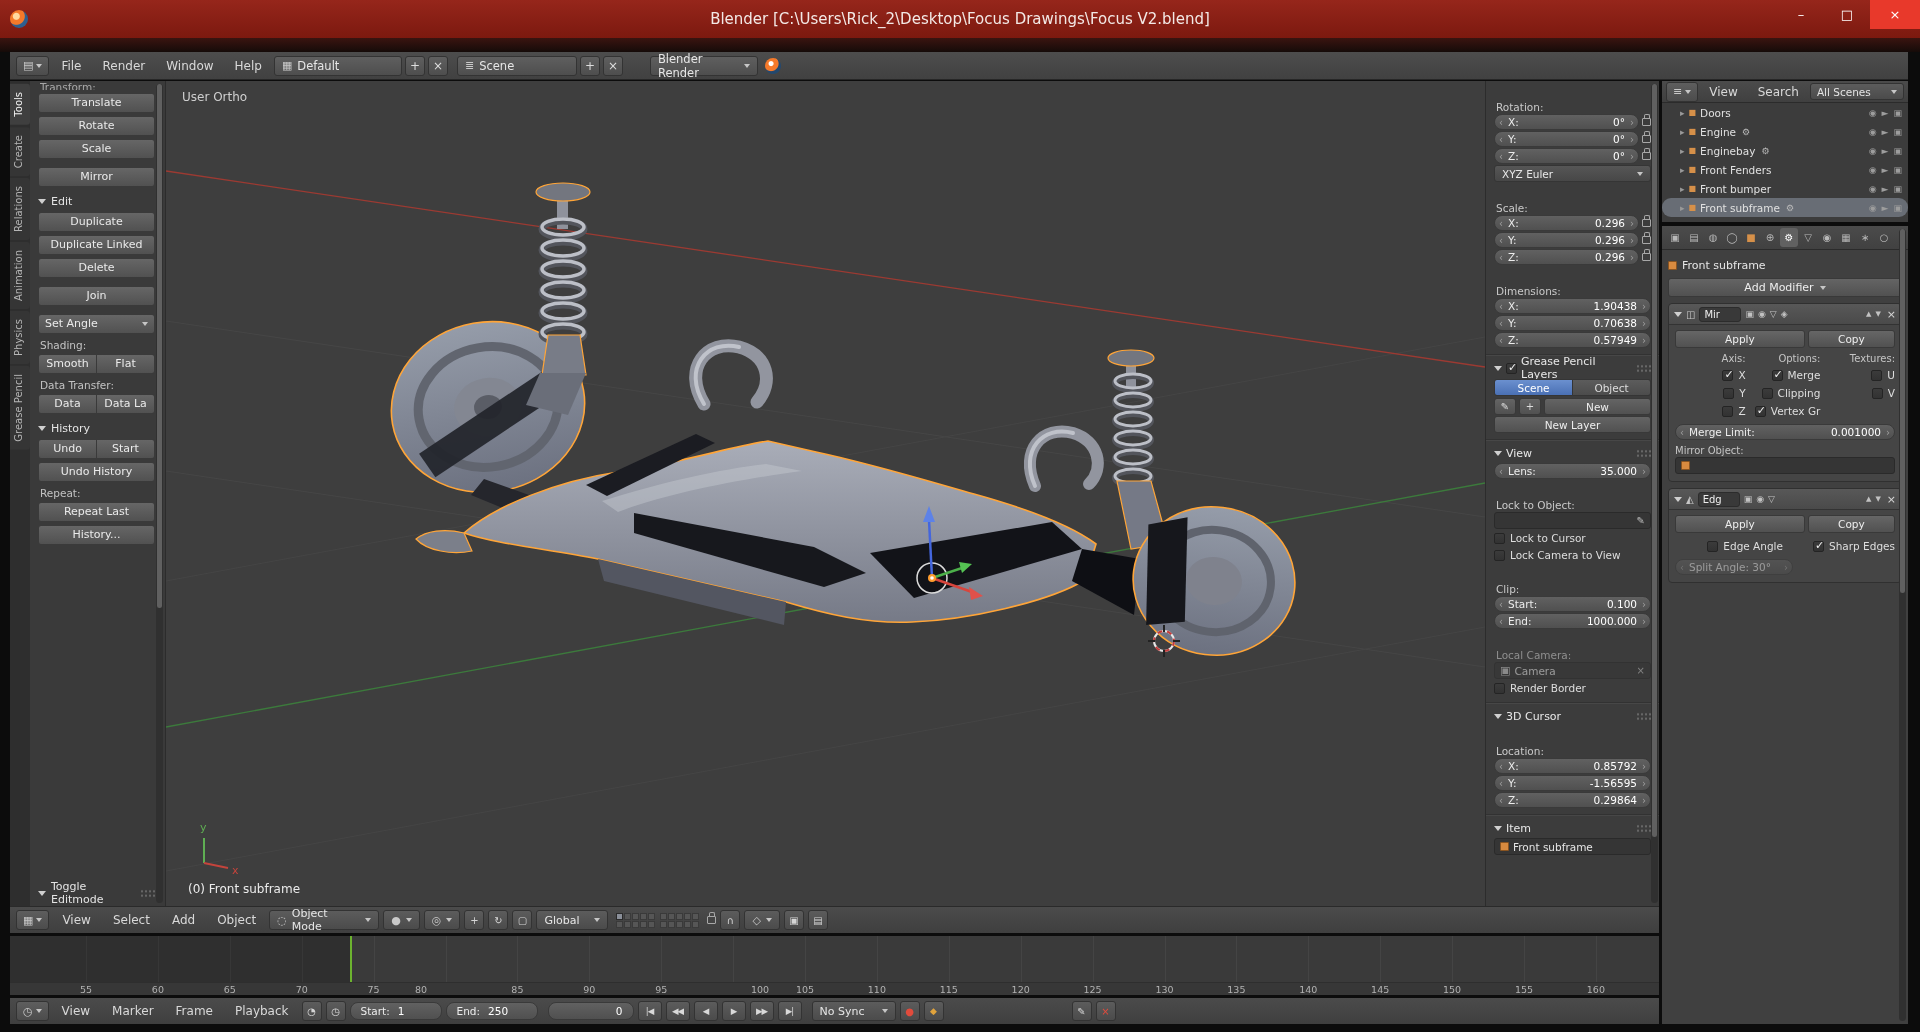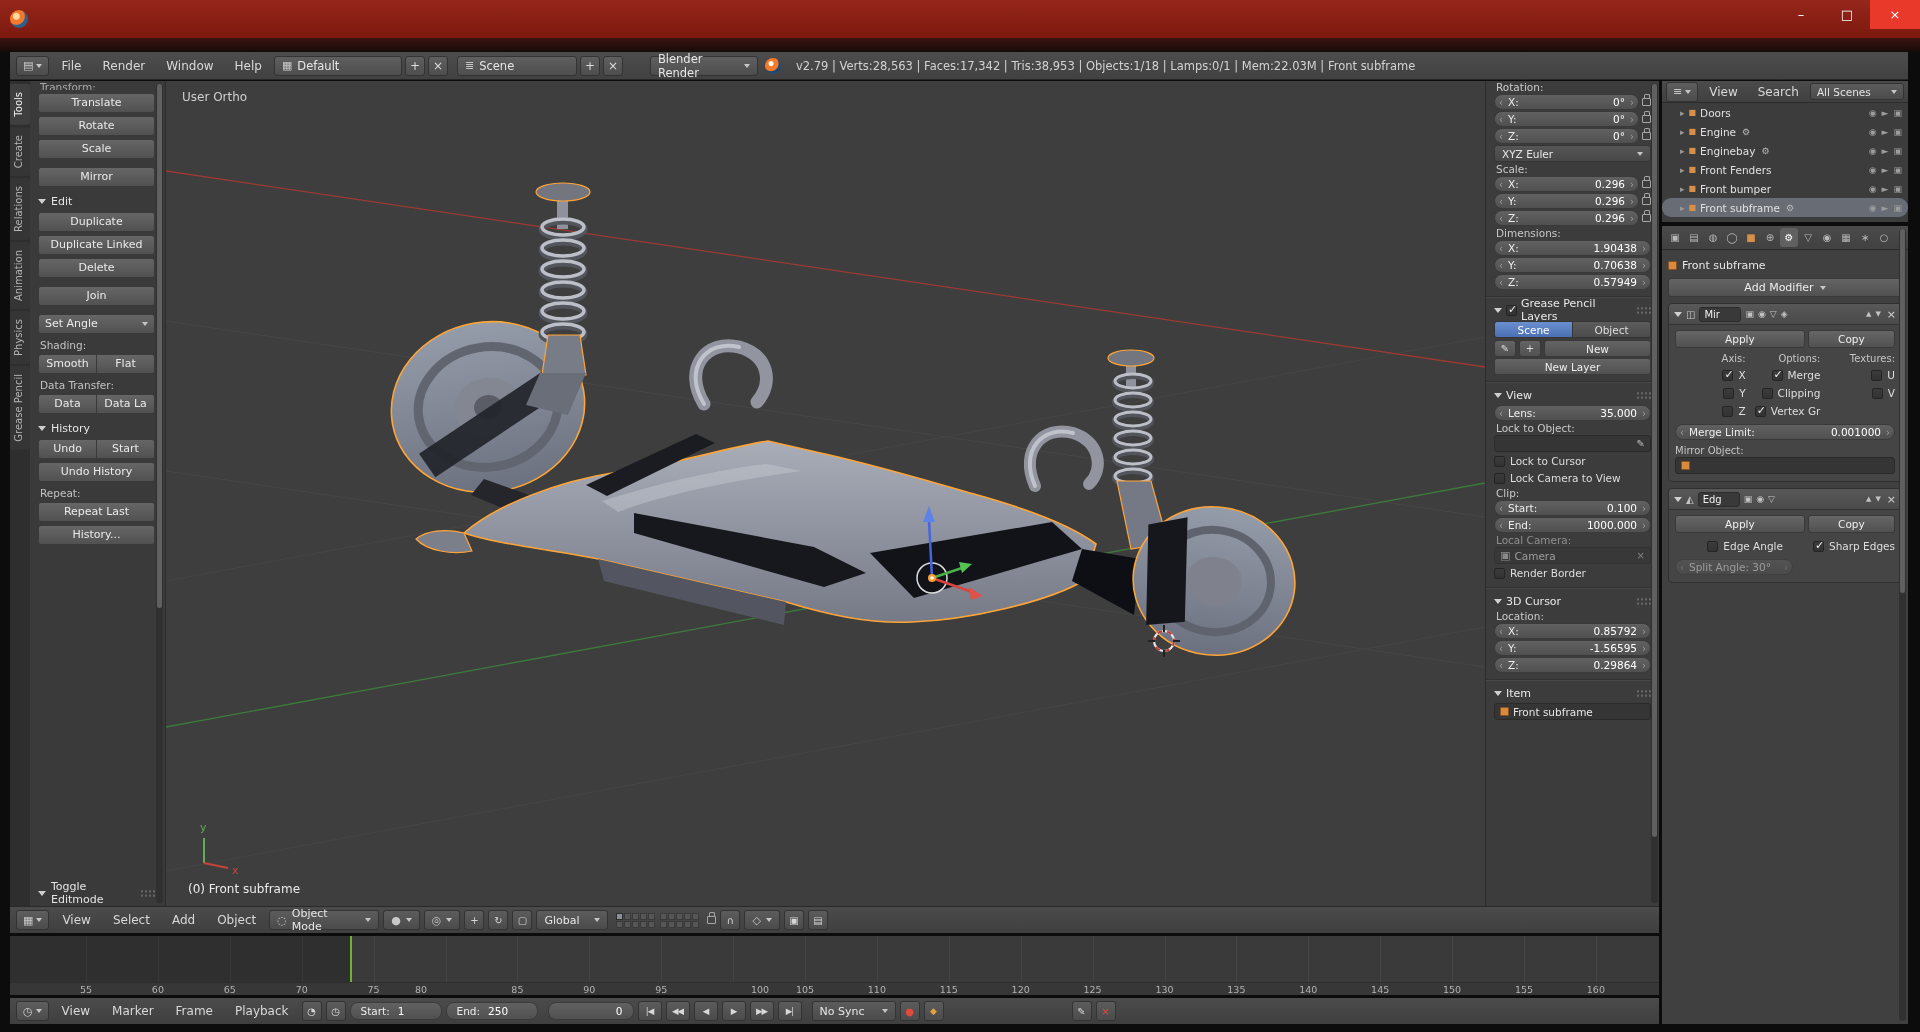--- a/index.html
+++ b/index.html
@@ -52,21 +52,21 @@
   .tshead{display:flex;align-items:center;height:18px;color:#e4e4e4;font-size:11px;margin-top:4px;}
   .tshead::before{content:"";width:0;height:0;border-left:4px solid transparent;border-right:4px solid transparent;border-top:5px solid #cfcfcf;margin-right:5px;}
   .tslab{font-size:10.5px;color:#c3c3c3;margin:4px 0 1px 2px;}
   .clipped{height:9px;overflow:hidden;margin-top:-2px;opacity:.8;}
   .spacer{flex:1;}
   .vscroll{position:absolute;right:2px;top:3px;bottom:3px;width:7px;background:#303030;border-radius:4px;}
   .vthumb{position:absolute;left:1px;right:1px;background:#606060;border-radius:4px;}
   .grip{margin-left:auto;width:15px;height:9px;background:radial-gradient(#828282 0.8px,transparent 1.1px);background-size:4px 4.5px;opacity:.7;}
 
   
-  .nlab{font-size:10.5px;color:#c9c9c9;margin:0 10px 1px;}
+  .nlab{font-size:10.5px;color:#c9c9c9;margin:20px 10px 1px;}
   .nlab.dim{color:#8f8f8f;}
   .nrow{display:flex;align-items:center;gap:3px;margin:1px 8px;}
   .nfield{position:relative;flex:1;display:flex;align-items:center;background:linear-gradient(#616161,#505050);border:1px solid #3a3a3a;border-radius:8px;height:16px;padding:0 13px;font-size:10.5px;}
   .nfield::before{content:"‹";position:absolute;left:4px;top:0;color:#9e9e9e;font-size:10px;line-height:15px;}
   .nfield::after{content:"›";position:absolute;right:4px;top:0;color:#9e9e9e;font-size:10px;line-height:15px;}
   .fl{color:#ececec;}
   .fv{margin-left:auto;color:#fff;}
   .nmenu{flex:1;display:flex;align-items:center;background:linear-gradient(#565656,#474747);border:1px solid #353535;border-radius:3px;height:17px;padding:0 7px;font-size:10.5px;color:#e8e8e8;}
   .nmenu .dd{margin-left:auto;}
   .lockico{width:9px;height:8px;border:1px solid #a8a8a8;border-radius:1px;position:relative;flex:none;}
@@ -147,20 +147,21 @@
   .trbtn{width:24px;height:20px;display:flex;align-items:center;justify-content:center;background:linear-gradient(#5c5c5c,#4b4b4b);border:1px solid #333;border-radius:3px;color:#d9d9d9;font-size:8.5px;letter-spacing:-1px;}
   .rec{color:#e14b3c;font-size:10px;}
   .keyd{color:#e0a33c;font-size:9px;}
   .redx{color:#e14b3c;}
 </style>
 </head>
 <body>
 
 <div class="titlebar">
   <span class="blogo"></span>
+  <div class="title">Blender [C:\Users\Rick_2\Desktop\Focus Drawings\Focus V2.blend]</div>
   <div class="winbtns">
     <div class="winbtn">
         <span>–</span>
       </div>
     <div class="winbtn">
         <span>□</span>
       </div>
     <div class="winbtn close">
         <span>×</span>
       </div>
@@ -195,21 +196,20 @@
       <span>+</span>
     </div>
   <div class="sq">
       <span>×</span>
     </div>
   <div class="wgt" style="width:108px;margin-left:24px">
       <span>Blender Render</span>
       <span class="dd" style="margin-left:auto"></span>
     </div>
   <span class="blogo2"></span>
-  <span class="stats">v2.79 | Verts:28,563 | Faces:17,342 | Tris:38,953 | Objects:1/18 | Lamps:0/1 | Mem:22.03M | Front subframe</span>
 </div>
 
 <div class="view3d">
 
   <div class="toolshelf">
     <div class="tstabs">
       <div class="tstab active">Tools</div>
       <div class="tstab">Create</div>
       <div class="tstab">Relations</div>
       <div class="tstab">Animation</div>

